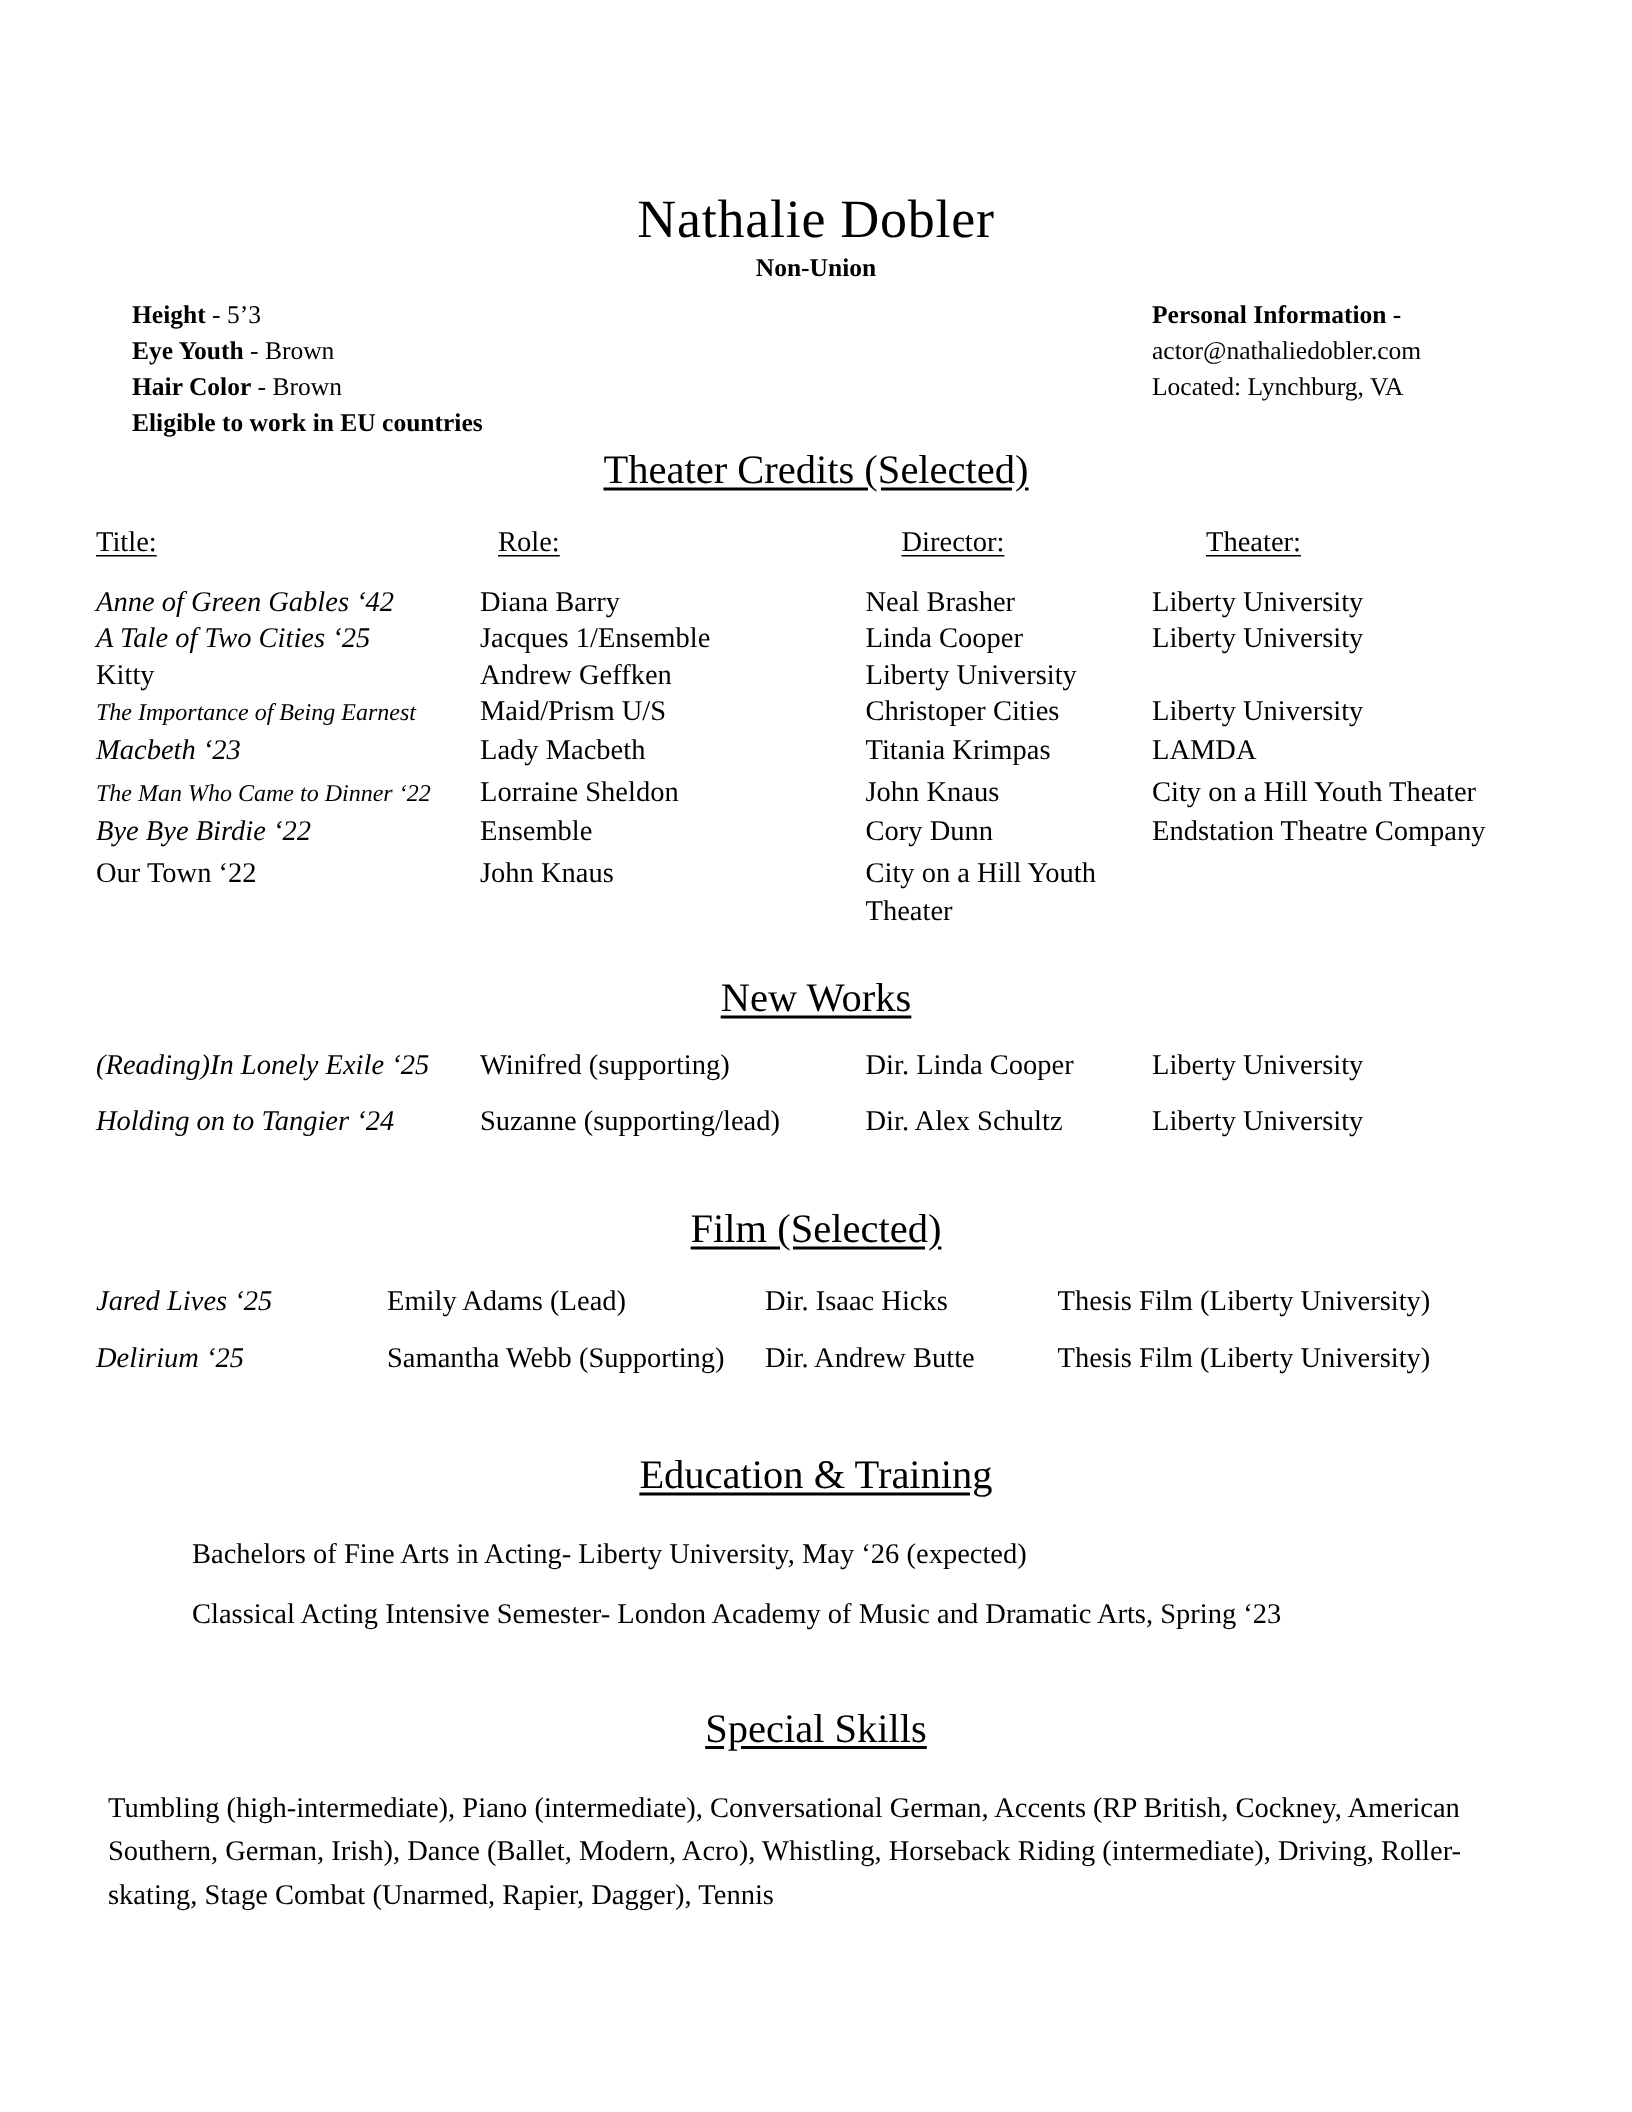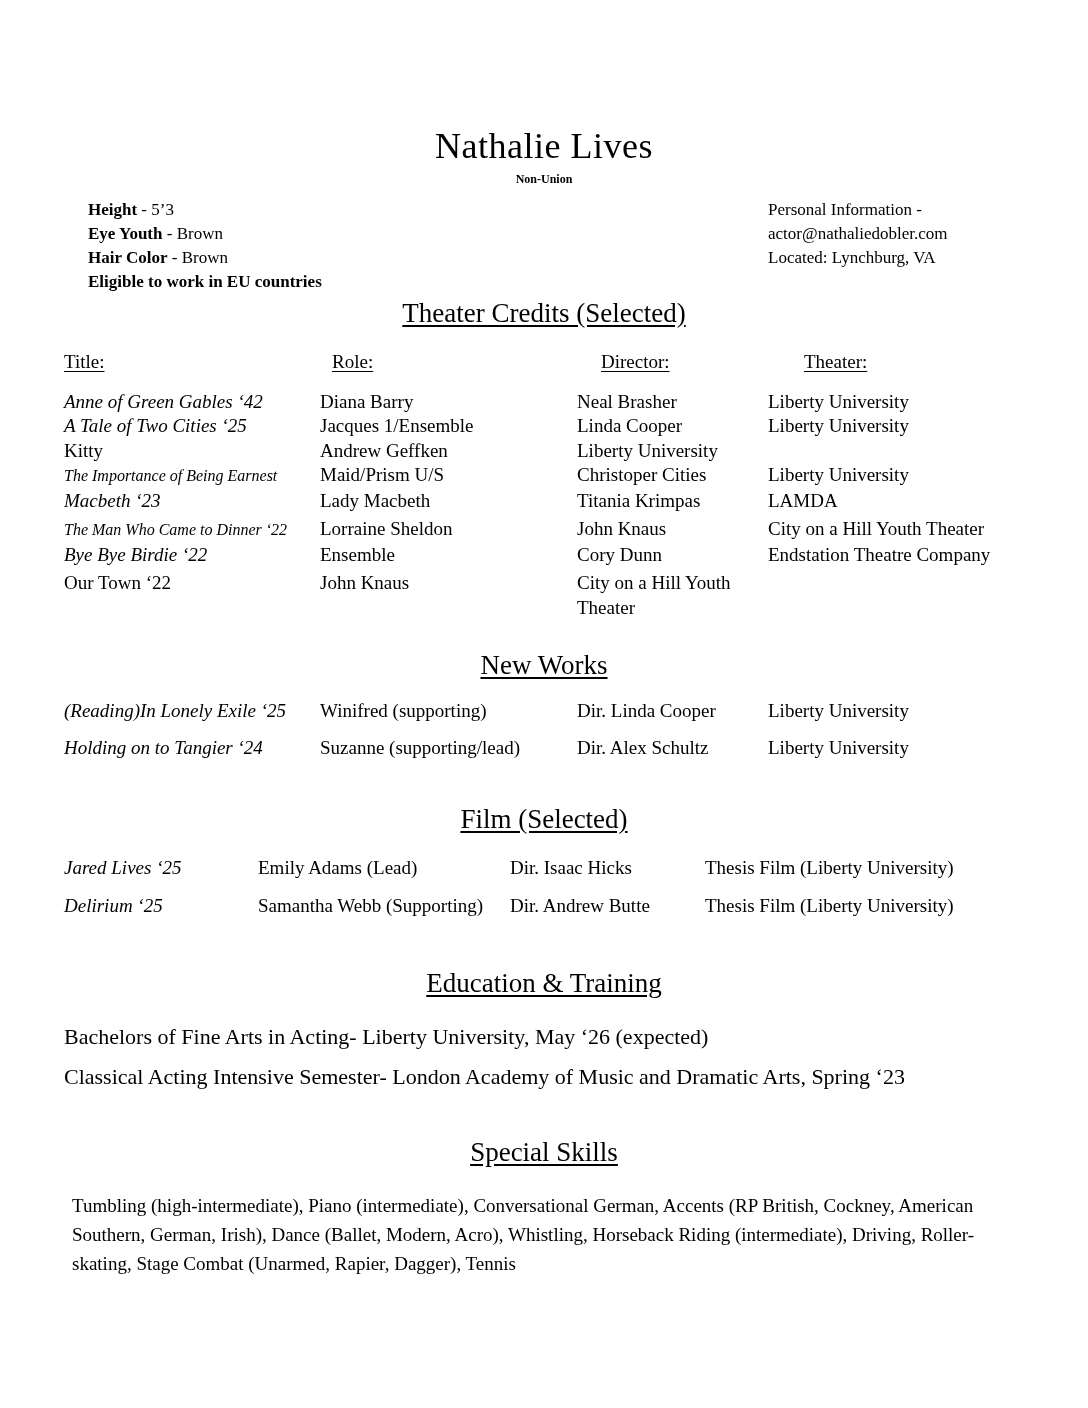--- a/index.html
+++ b/index.html
@@ -22,41 +22,41 @@
   }
   .doc-title {
     text-align: center;
     font-size: 36px;
     line-height: 40px;
     letter-spacing: 0.5px;
   }
   .union-status {
     text-align: center;
     font-weight: bold;
-    font-size: 12px;
+    font-size: 17px;
     line-height: 22px;
     margin-top: 2px;
   }
   .info-row {
     display: flex;
     justify-content: space-between;
     margin-top: 8px;
   }
   .vitals {
     margin-left: 24px;
     font-size: 17px;
     line-height: 24px;
   }
   .vitals .lbl { font-weight: bold; }
   .personal {
     width: 256px;
     font-size: 17px;
     line-height: 24px;
   }
-  .personal .lbl { font-weight: normal; }
+  .personal .lbl { font-weight: bold; }
   .section-heading {
     text-align: center;
     font-size: 27px;
     line-height: 30px;
     text-decoration: underline;
     text-underline-offset: 3px;
   }
   .h-theater { margin-top: 4px; }
   .h-newworks { margin-top: 30px; }
   .h-film { margin-top: 44px; }
@@ -82,39 +82,40 @@
   .gap { margin-top: 4px; }
   .cell-title { font-style: italic; padding-right: 4px; }
   .cell-title.small { font-size: 16px; }
   .cell-title.roman { font-style: normal; }
   .nw-row1 { margin-top: 19px; }
   .nw-row2 { margin-top: 12px; }
   .film-row1 { margin-top: 22px; }
   .film-row2 { margin-top: 13px; }
 
   .edu-item {
-    font-size: 22px;
+    margin-left: 64px;
+    font-size: 19px;
     line-height: 24px;
   }
   .edu-1 { margin-top: 27px; }
   .edu-2 { margin-top: 16px; }
 
   .skills-text {
     margin: 24px 0 0 8px;
     max-width: 918px;
     font-size: 19px;
     line-height: 29px;
   }
 </style>
 </head>
 <body>
 
 <div class="page">
 
-  <div class="doc-title">Nathalie Lives</div>
+  <div class="doc-title">Nathalie Dobler</div>
   <div class="union-status">Non-Union</div>
 
   <div class="info-row">
     <div class="vitals">
       <div><span class="lbl">Height</span> <span>- 5’3</span></div>
       <div><span class="lbl">Eye Youth</span> <span>- Brown</span></div>
       <div><span class="lbl">Hair Color</span> <span>- Brown</span></div>
       <div><span class="lbl">Eligible to work in EU countries</span></div>
     </div>
     <div class="personal">

